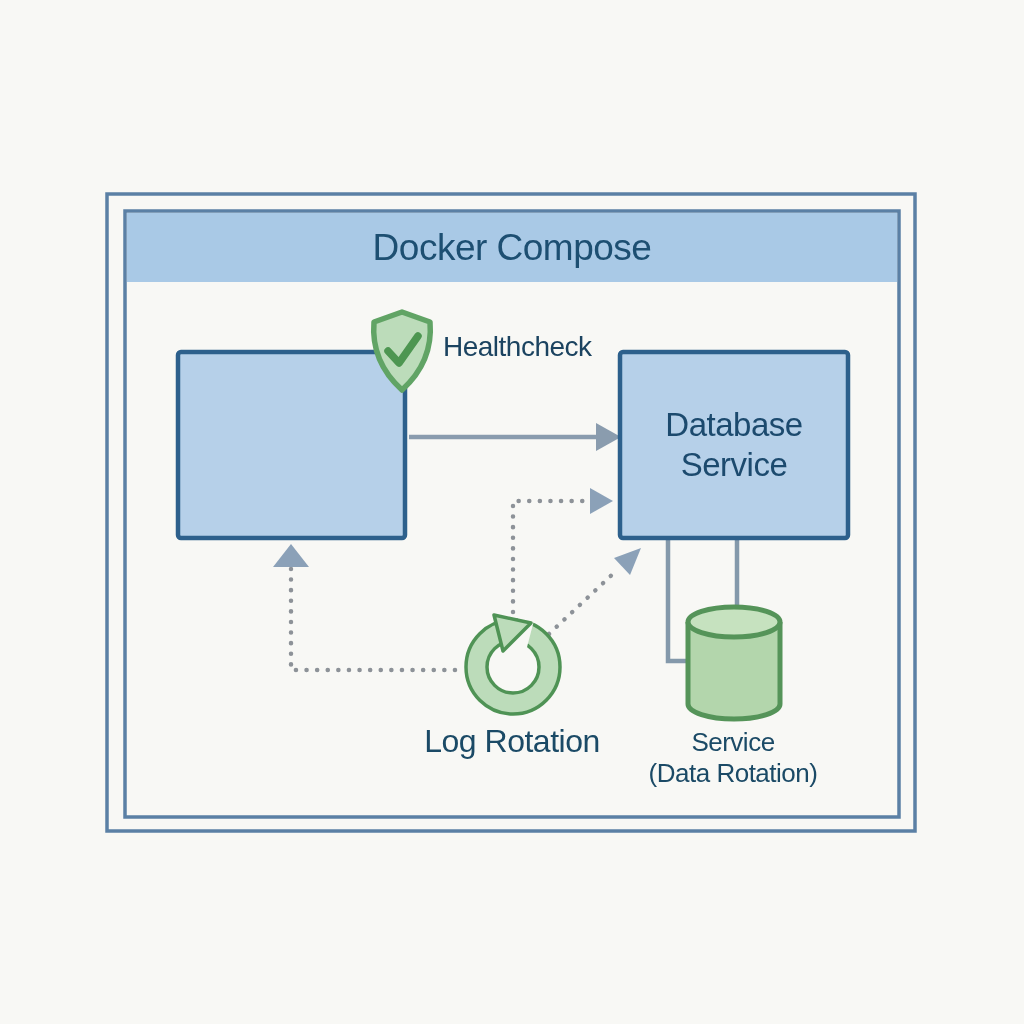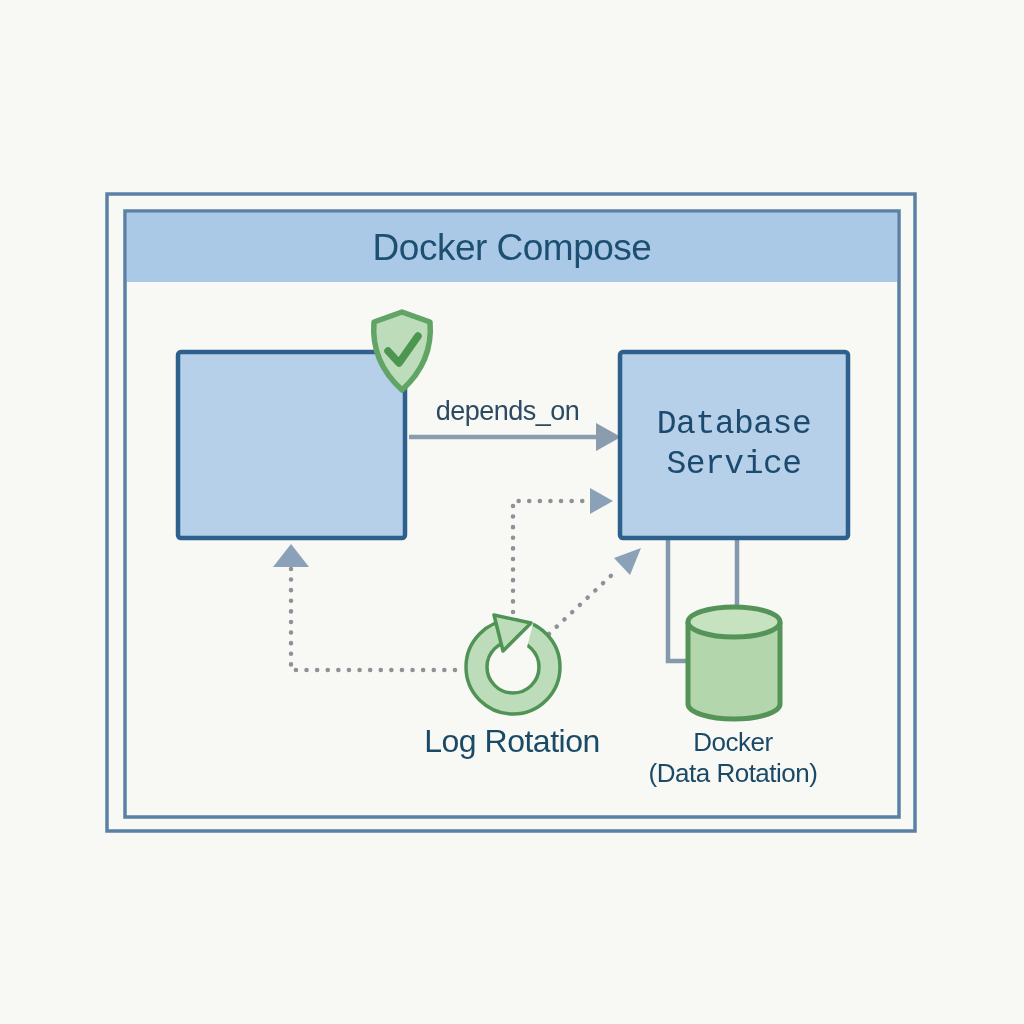--- a/index.html
+++ b/index.html
@@ -23,21 +23,21 @@
     left:125px;top:213px;width:774px;height:69px;
     font-size:37px;color:#1d4f72;letter-spacing:-0.5px;
   }
   #web-label{
     left:178px;top:352px;width:227px;height:186px;
     font-size:33px;line-height:1.22;
   }
   #web-label span{display:block;width:130px;}
   #db-label{
     left:620px;top:352px;width:228px;height:186px;
-    font-size:33px;line-height:1.22;font-family:Liberation Mono, monospace;
+    font-size:33px;line-height:1.22;
   }
   #db-label span{display:block;width:190px;}
   #healthcheck-label{
     left:443px;top:330px;width:220px;height:34px;
     font-size:28px;justify-content:flex-start;text-align:left;
     color:#1b4360;
   }
   #depends-label{
     left:405px;top:396px;width:205px;height:30px;
     font-size:27px;color:#2d4a63;
@@ -98,25 +98,25 @@
     </g>
   </svg>
 
   <div class="lbl center" id="title-text">Docker Compose</div>
 
 
   <div class="lbl center" id="db-label">
     <span>Database Service</span>
   </div>
 
+  <div class="lbl center" id="healthcheck-label">Healthcheck</div>
 
-  <div class="lbl center" id="depends-label">depends_on</div>
 
   <div class="lbl center" id="logrotation-label">Log Rotation</div>
 
   <div class="lbl center" id="volumes-label">
     <span>
-      <span>Docker</span><br>
+      <span>Service</span><br>
       <span>(Data Rotation)</span>
     </span>
   </div>
 
 </div>
 
 </body></html>

